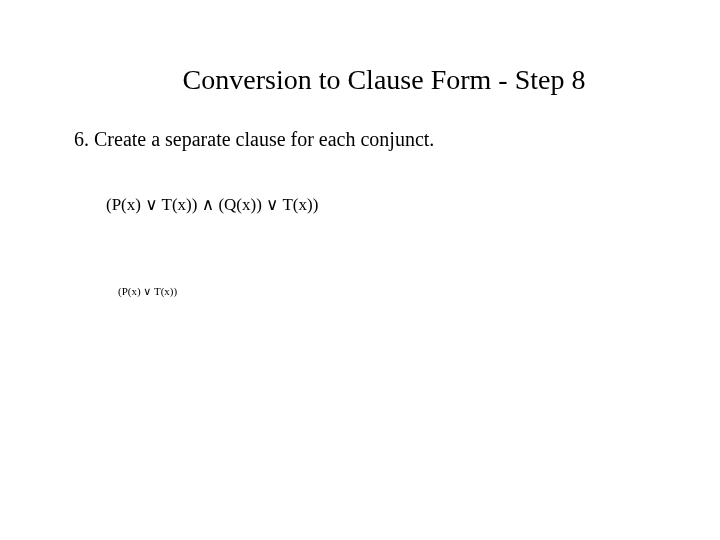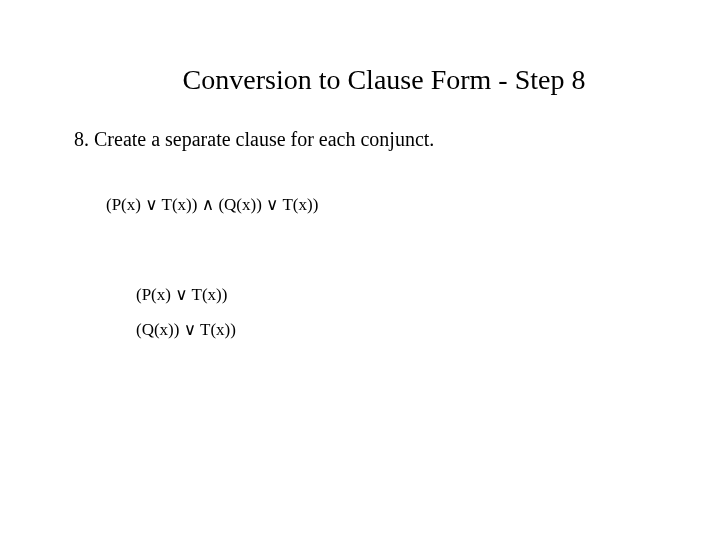--- a/index.html
+++ b/index.html
@@ -33,30 +33,29 @@
     .formula-1 {
       position: absolute;
       top: 158px;
       left: 70px;
       font-size: 17px;
       font-family: Liberation Serif, serif;
     }
     .formula-2 {
       position: absolute;
       top: 236px;
-      left: 88px;
-      font-size: 17px;
+      left: 70px;
+      font-size: 11px;
       line-height: 1.35;
     }
   </style>
 </head>
 <body>
 
 <div class="slide-title">Conversion to Clause Form - Step 8</div>
 
-<div class="body-text">8. Create a separate clause for each conjunct.</div>
+<div class="body-text">6. Create a separate clause for each conjunct.</div>
 
 <div class="formula-1">(P(x) ∨ T(x)) ∧ (Q(x)) ∨ T(x))</div>
 
 <div class="formula-2">
   <div>(P(x) ∨ T(x))</div>
-  <div>(Q(x)) ∨ T(x))</div>
 </div>
 
 </body></html>

